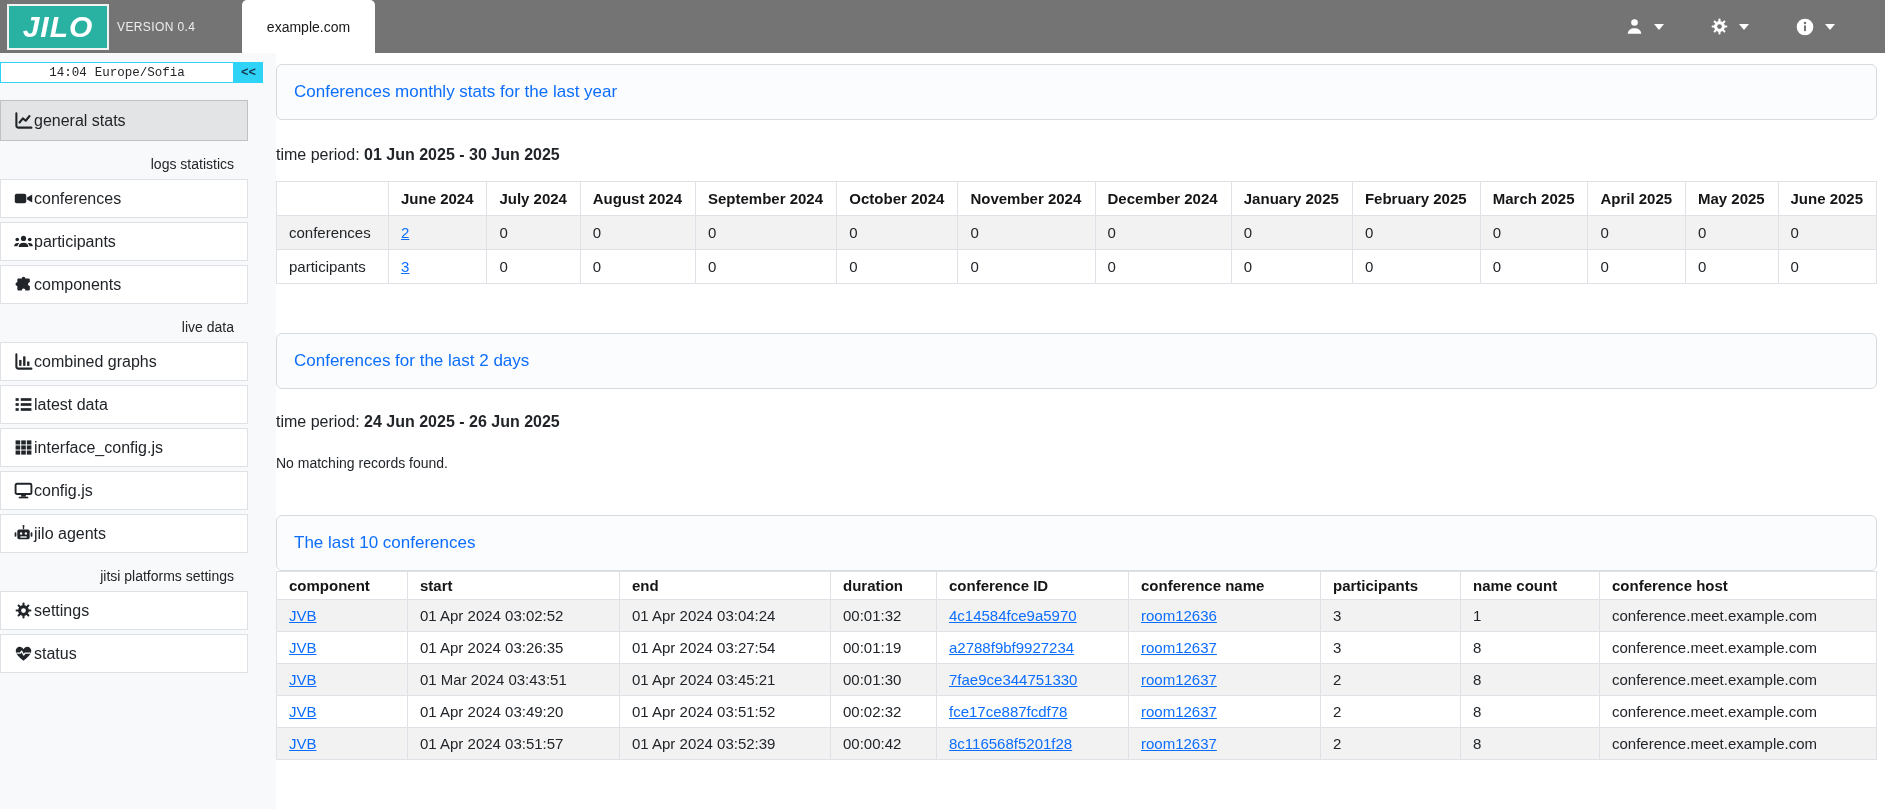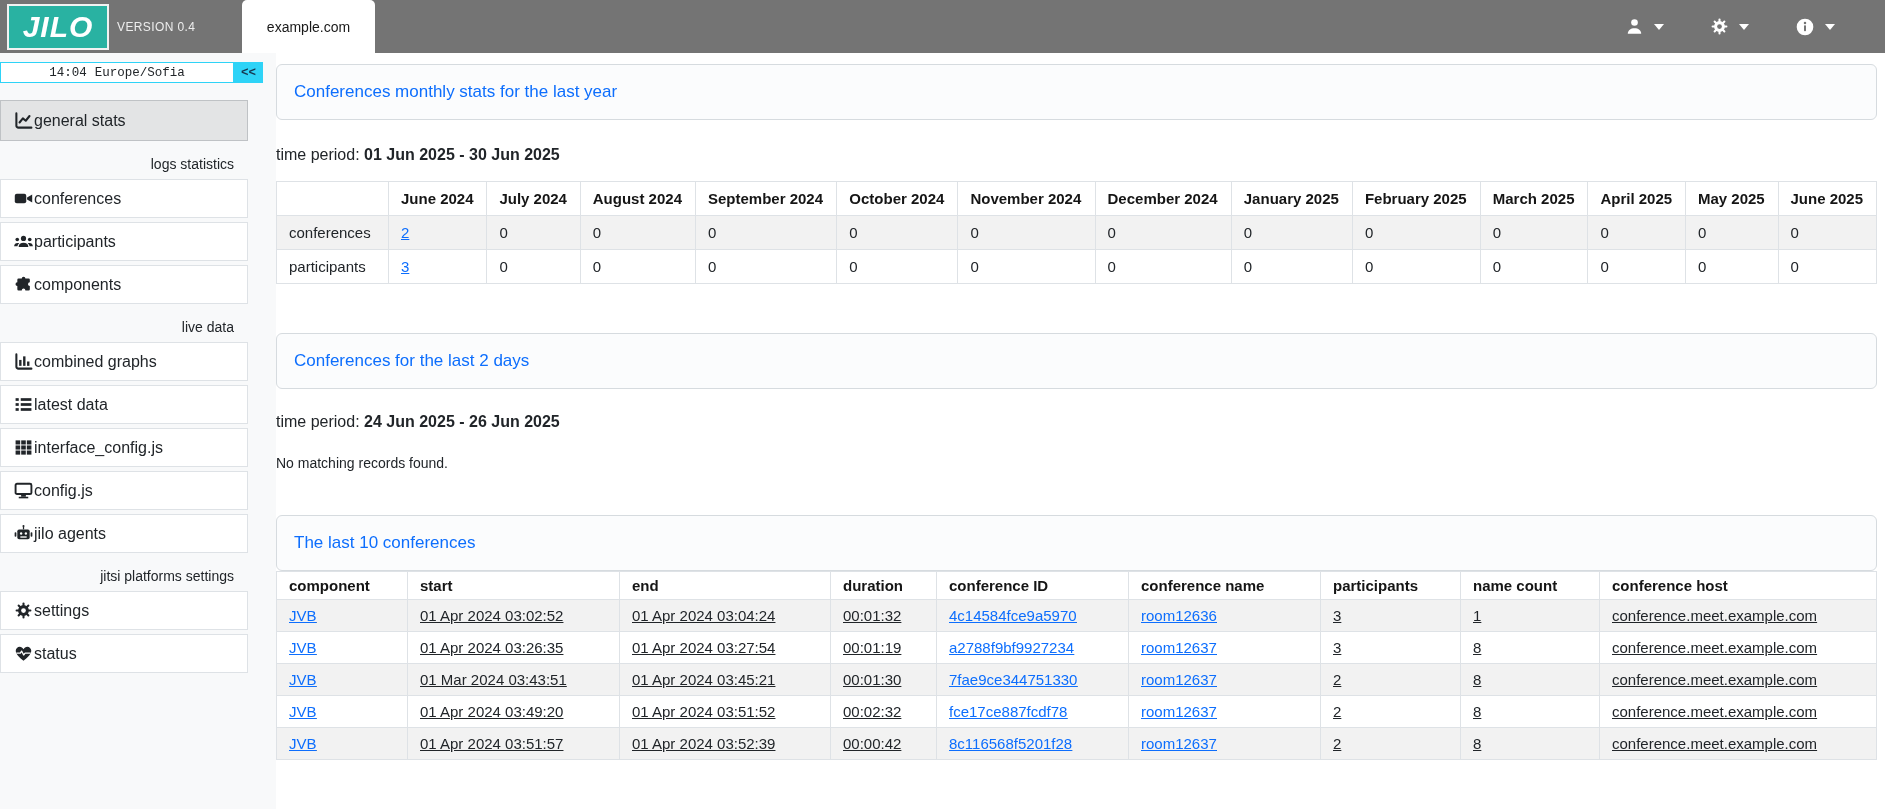--- a/index.html
+++ b/index.html
@@ -39,21 +39,21 @@
   .empty-msg { margin-top:24px; font-size:14px; color:#212529; }
 
   table { border-collapse:collapse; width:100%; font-size:15px; table-layout:auto; }
   th, td { border:1px solid #dee2e6; text-align:left; vertical-align:middle; }
   th { font-weight:bold; color:#151515; }
   .monthly { margin-top:17px; }
   .monthly th, .monthly td { padding:8px 12px; }
   .monthly tbody tr.shaded { background:#f2f2f2; }
   .last10 { }
   .last10 th { padding:5px 12px; }
-  .last10 td { padding:7px 12px;text-decoration:underline; }
+  .last10 td { padding:7px 12px; }
   .last10 tbody tr:nth-child(odd) { background:#f2f2f2; }
 
   .gear-hole { fill:#fff; }
   .topbar .gear-hole { fill:#747474; }
 </style>
 </head>
 <body>
 
 <div class="topbar">
   <div class="logo">JILO</div>

